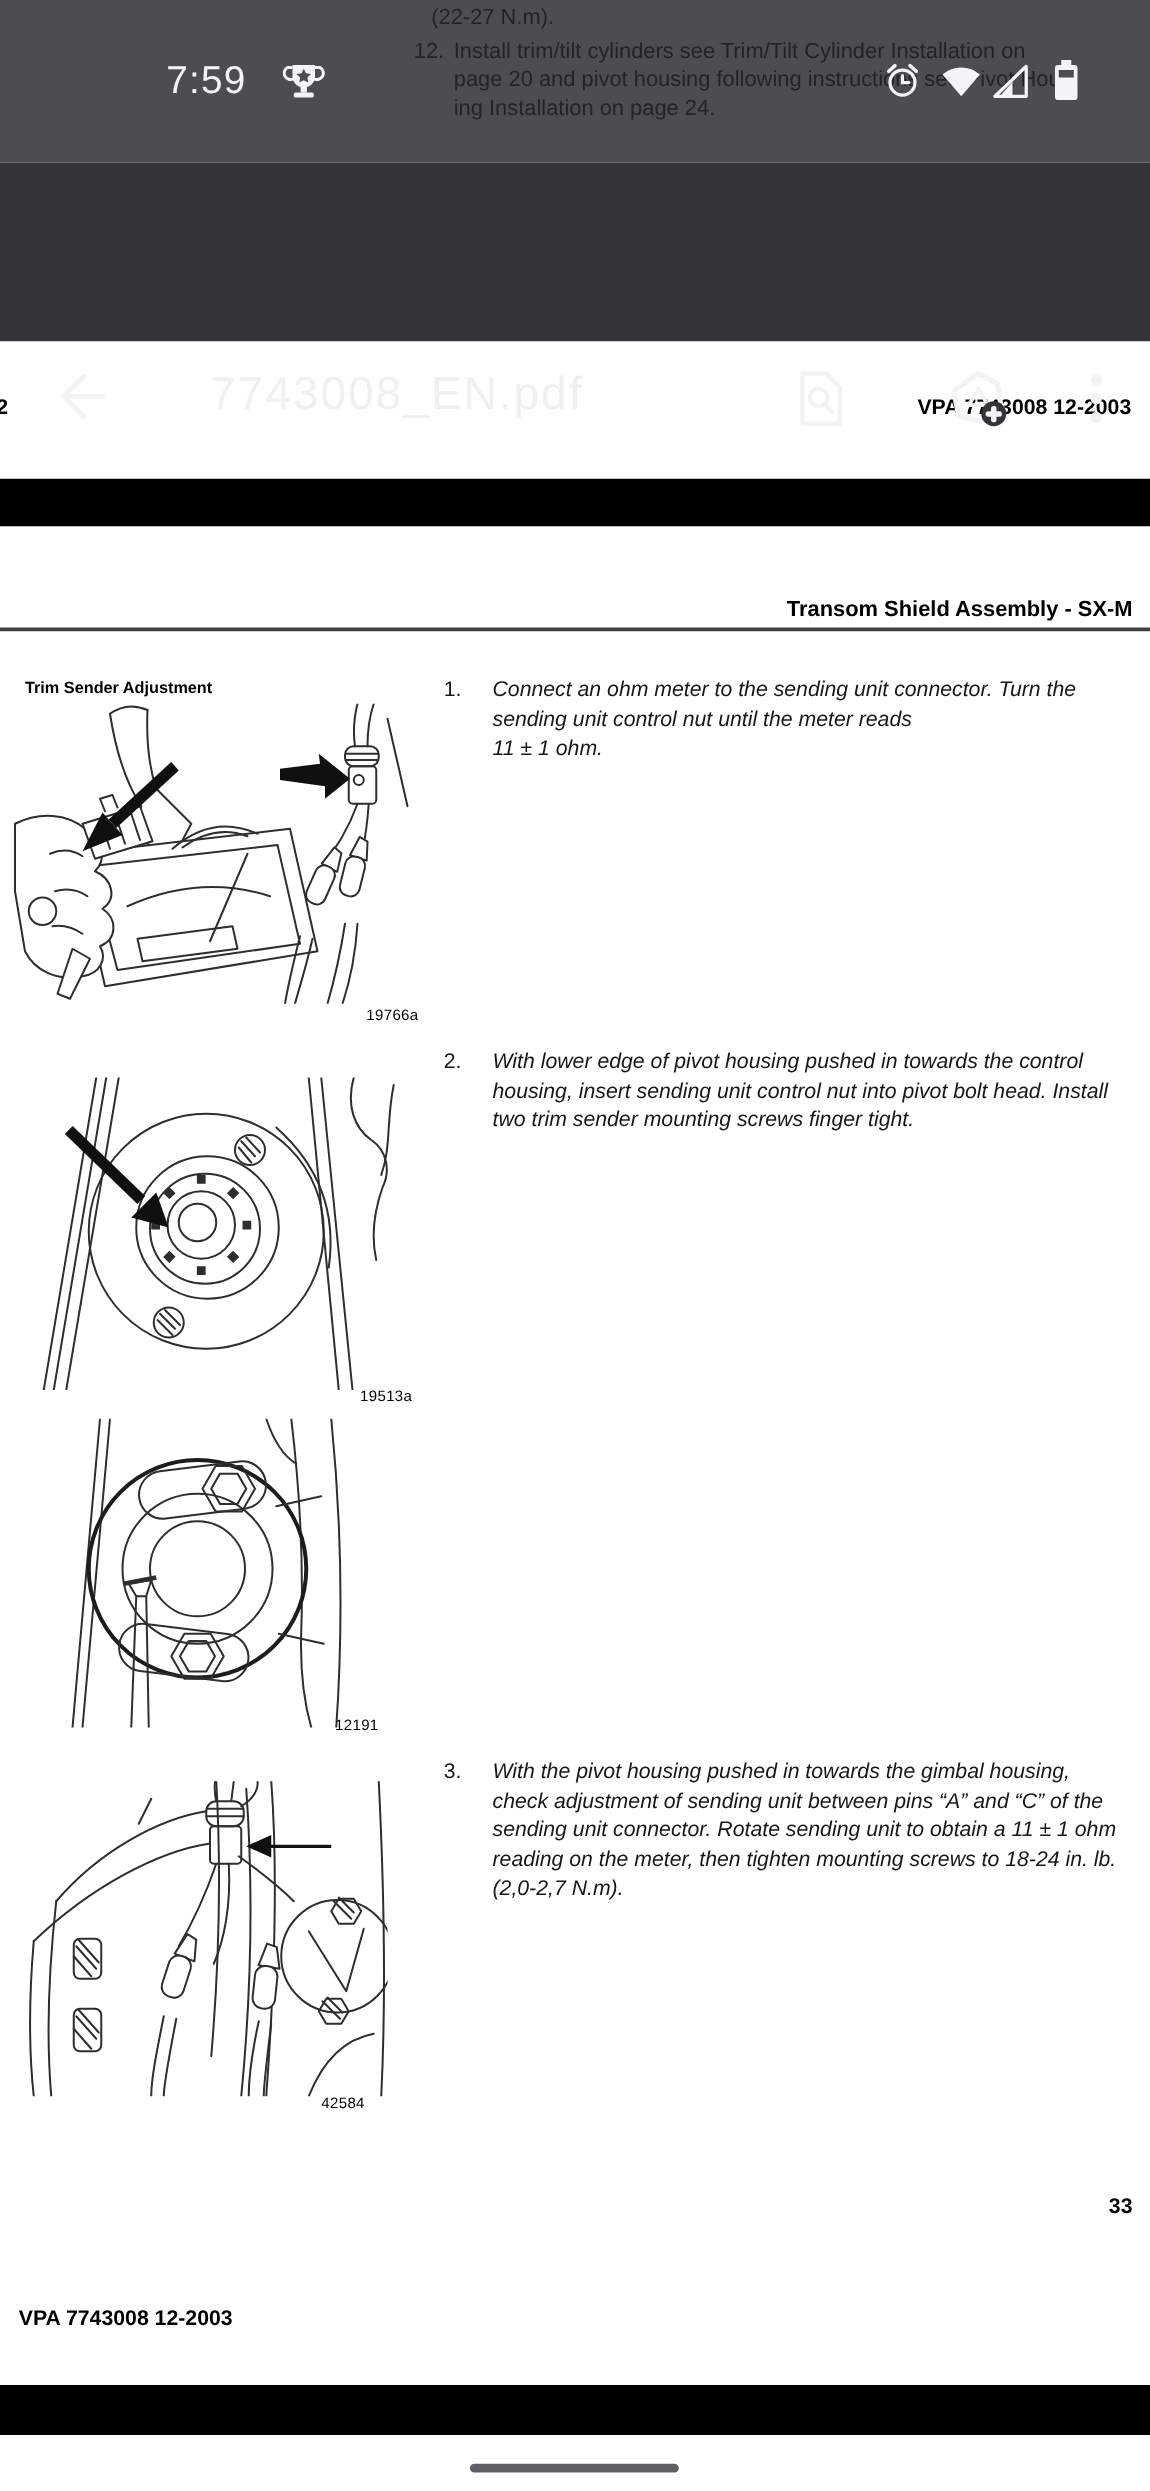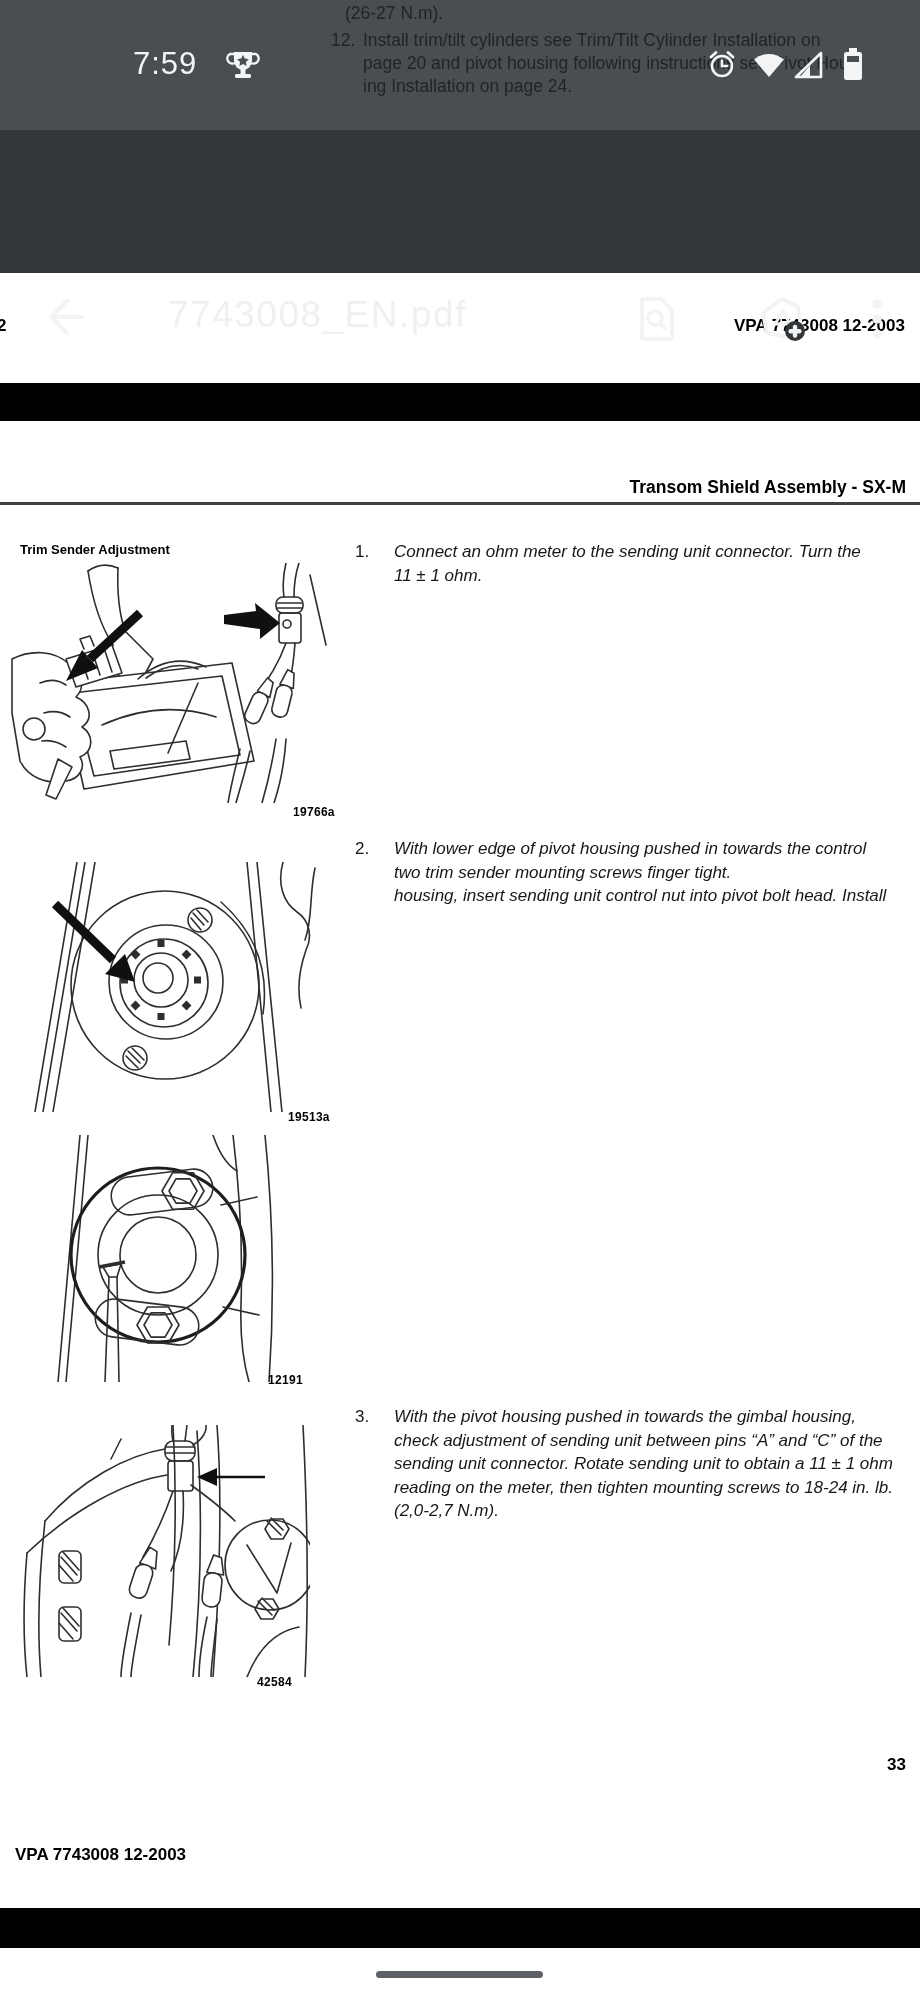--- a/index.html
+++ b/index.html
@@ -35,40 +35,40 @@
   
   .pdf-viewport{position:absolute;left:0;top:273px;width:920px;height:1720px;background:#fff;}
   .pdf-text{position:absolute;color:#161616;}
   .bold{font-weight:bold;color:#000;}
   .black-band{position:absolute;left:0;width:920px;background:#000;}
   .rule{position:absolute;left:0;width:920px;height:3px;background:#414141;}
   .step{position:absolute;left:355px;width:560px;font-size:17px;line-height:23.5px;color:#171717;}
   .step-number{position:absolute;left:0;top:0;}
   .step-lines{margin-left:39px;font-style:italic;}
   .step-lines div{white-space:nowrap;}
-  .fig-label{position:absolute;font-size:12px;font-weight:bold;color:#000;letter-spacing:0.3px;}
+  .fig-label{position:absolute;font-size:12px;font-weight:normal;color:#000;letter-spacing:0.3px;}
   .figure{position:absolute;}
   .figure svg{display:block;}
   .line-art{stroke:#2e2e2e;stroke-width:1.6;fill:none;stroke-linecap:round;stroke-linejoin:round;}
   .line-art-bold{stroke:#1d1d1d;stroke-width:3.2;fill:none;stroke-linecap:round;stroke-linejoin:round;}
   .fill-dark{fill:#101010;stroke:none;}
   .white-fill{fill:#ffffff;stroke:#2e2e2e;stroke-width:1.6;stroke-linejoin:round;}
   
   .gesture-pill{
     position:absolute;left:376px;top:1971px;width:167px;height:7px;
     border-radius:4px;background:#5d6064;cursor:grab;
   }
 </style>
 </head>
 <body>
 
 <div class="screen">
 
   <div class="status-bar">
-    <div class="behind-text" style="left:345px;top:2px;">(26-27 N.m).</div>
+    <div class="behind-text" style="left:345px;top:2px;">(22-27 N.m).</div>
     <div class="behind-text" style="left:331px;top:29px;">12.</div>
     <div class="behind-text" style="left:363px;top:29px;">Install trim/tilt cylinders see Trim/Tilt Cylinder Installation on</div>
     <div class="behind-text" style="left:363px;top:52px;">page 20 and pivot housing following instructions see Pivot Hous-</div>
     <div class="behind-text" style="left:363px;top:75px;">ing Installation on page 24.</div>
 
     <div class="sb-time">7:59</div>
 
     <span class="sb-icon" style="left:226px;top:48px;">
       <svg width="34" height="34" viewBox="0 0 34 34">
         <path d="M8,4 h18 v9 a9,9 0 0 1 -18,0 z" fill="#f2f4f5"></path>
@@ -154,20 +154,21 @@
 
     <div class="pdf-text bold" style="right:14px;top:204px;font-size:17.5px;">Transom Shield Assembly - SX-M</div>
     <div class="rule" style="top:229px;"></div>
 
     <div class="pdf-text bold" style="left:20px;top:269px;font-size:13px;">Trim Sender Adjustment</div>
 
     <div class="step" style="top:267px;">
       <span class="step-number">1.</span>
       <div class="step-lines">
         <div>Connect an ohm meter to the sending unit connector. Turn the</div>
+        <div>sending unit control nut until the meter reads</div>
         <div>11 ± 1 ohm.</div>
       </div>
     </div>
 
     <div class="figure" style="left:10px;top:290px;">
       <svg width="318" height="240" viewBox="0 0 318 240">
 
         <path class="line-art" d="M78,8 C82,34 90,62 103,82"></path>
         <path class="line-art" d="M108,5 C107,28 109,50 115,68"></path>
         <path class="line-art" d="M78,8 Q92,-2 108,5"></path>
@@ -215,22 +216,22 @@
         <line x1="130" y1="50" x2="80" y2="96" stroke="#101010" stroke-width="9"></line>
         <polygon class="fill-dark" points="56,118 88,105 72,87"></polygon>
       </svg>
     </div>
     <div class="fig-label" style="left:293px;top:532px;">19766a</div>
 
     <div class="step" style="top:564px;">
       <span class="step-number">2.</span>
       <div class="step-lines">
         <div>With lower edge of pivot housing pushed in towards the control</div>
+        <div>housing, insert sending unit control nut into pivot bolt head. Install</div>
         <div>two trim sender mounting screws finger tight.</div>
-        <div>housing, insert sending unit control nut into pivot bolt head. Install</div>
       </div>
     </div>
 
     <div class="figure" style="left:25px;top:589px;">
       <svg width="303" height="250" viewBox="0 0 303 250">
         <path class="line-art" d="M52,0 L10,250 M60,0 L18,250 M70,0 L28,250"></path>
         <path class="line-art" d="M222,0 L246,250 M232,0 L257,250"></path>
         <path class="line-art" d="M258,0 C252,22 258,40 272,50 C284,58 288,74 281,88 C274,108 272,128 276,146"></path>
         <path class="line-art" d="M290,6 C284,34 288,56 280,78"></path>
         <circle class="line-art" cx="140" cy="123" r="94"></circle>

